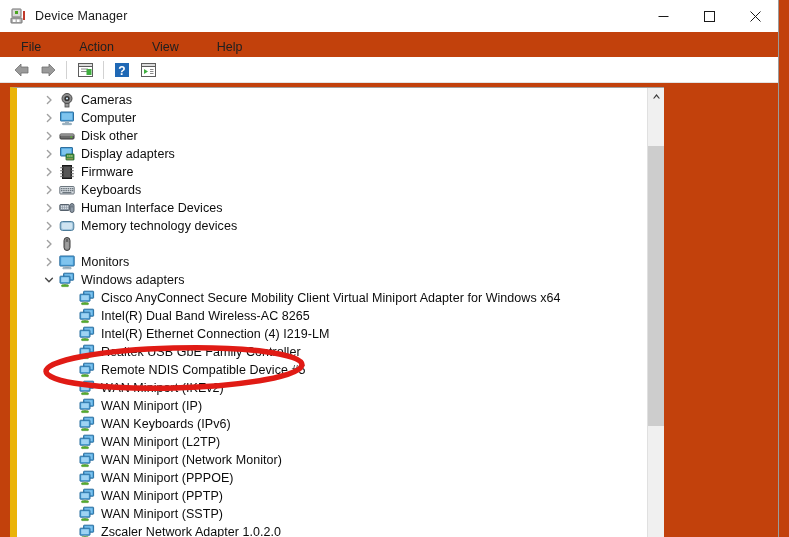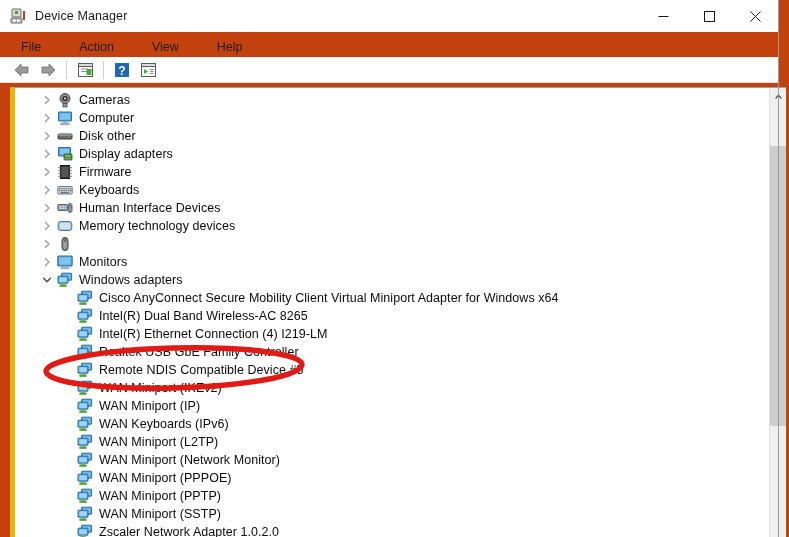--- a/index.html
+++ b/index.html
@@ -107,24 +107,24 @@
     width: 778px;
     height: 1px;
     background: #e3e3e3;
   }
 
   
   .tree-panel {
     position: absolute;
     left: 10px;
     top: 87px;
-    width: 776px;
+    width: 654px;
     height: 450px;
     background: #ffffff;
-    border-left: 5px solid #eab308;
+    border-left: 7px solid #eab308;
     border-top: 1px solid #a0a0a0;
     box-sizing: border-box;
     overflow: hidden;
   }
   .tree {
     position: absolute;
     left: 0; top: 0;
     width: 748px;
     height: 100%;
     padding-top: 3px;

